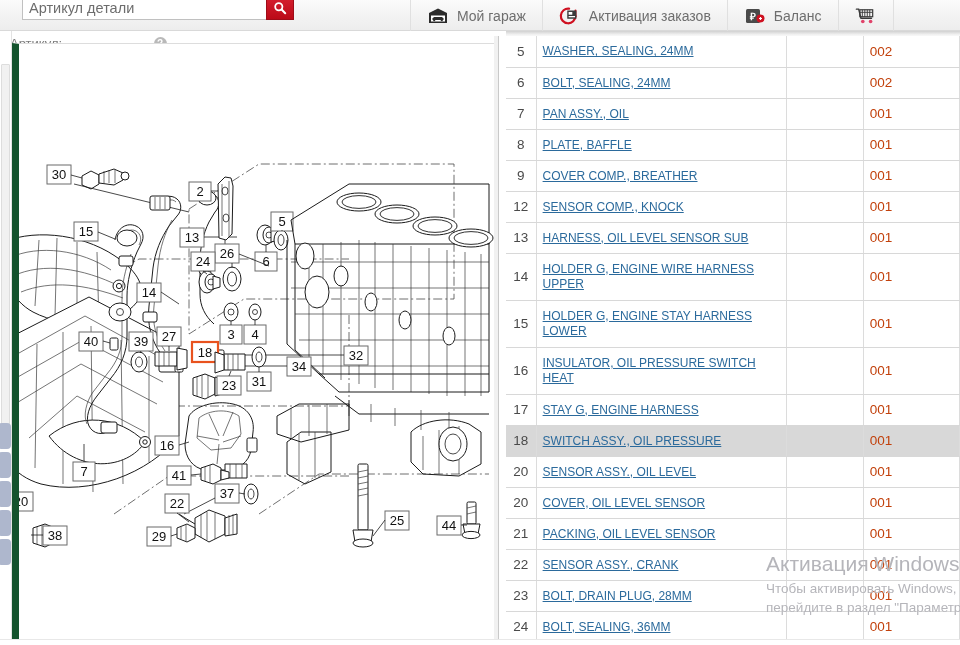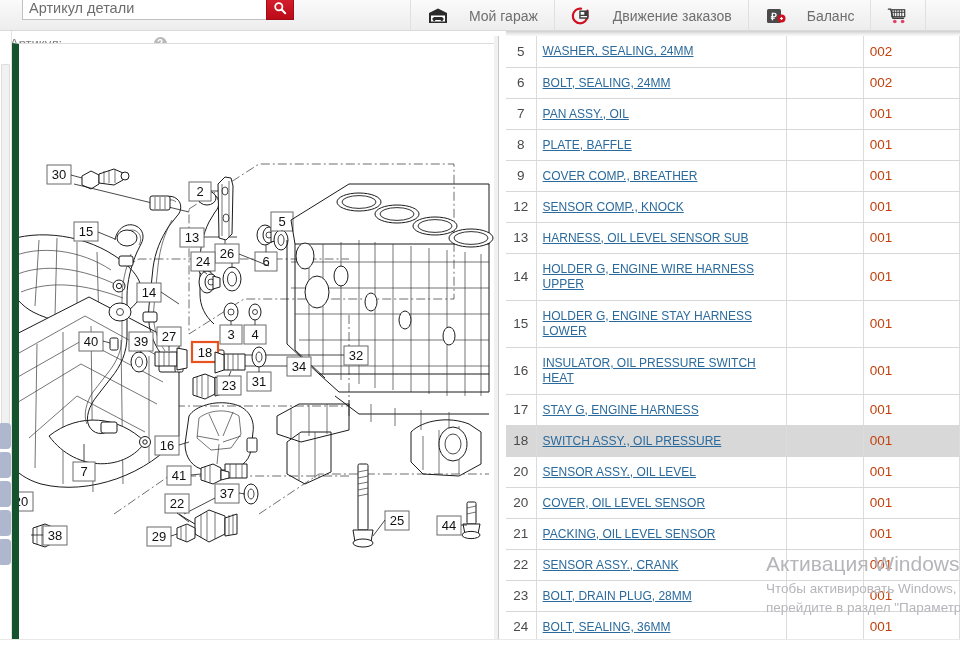--- a/index.html
+++ b/index.html
@@ -63,21 +63,21 @@
   }
   .help-icon {
     display: inline-block; width: 13px; height: 13px; border-radius: 50%;
     background: #b9b9b9; color: #fff; font-size: 10px; line-height: 13px;
     text-align: center; font-weight: bold; cursor: pointer; margin-left: 2px;
   }
 
   
   .nav-items { position: absolute; left: 410px; top: 0; height: 31px; display: flex; }
   .nav-item {
-    display: flex; align-items: center; gap: 20px;
+    display: flex; align-items: center; gap: 8px;
     padding: 0 16px; height: 31px;
     border-left: 1px solid #e0e0e0;
     font-size: 14px; color: #6e6e6e;
     cursor: pointer; white-space: nowrap;
   }
   .nav-item:last-child { border-right: 1px solid #e0e0e0; }
   .nav-ico { width: 22px; height: 20px; display: flex; align-items: center; justify-content: center; flex: none; }
 
   
   .left-rail {
@@ -207,21 +207,21 @@
       <div class="nav-item">
         <span class="nav-ico">
           <svg width="24" height="20" viewBox="0 0 24 20">
             <path d="M11 2 A8 8 0 1 0 18 10" fill="none" stroke="#cf1020" stroke-width="2.4" stroke-linecap="round"></path>
             <path d="M18 4 L18 10 L13.5 10" fill="none" stroke="#cf1020" stroke-width="2.2" stroke-linecap="round"></path>
             <rect x="9" y="4" width="10" height="9" fill="#3a3a3a"></rect>
             <rect x="10.5" y="5.6" width="4" height="3" fill="#ffffff"></rect>
             <rect x="10.5" y="10" width="7" height="1.4" fill="#ffffff"></rect>
           </svg>
         </span>
-        <span>Движение заказов</span>
+        <span>Активация заказов</span>
       </div>
 
       <div class="nav-item">
         <span class="nav-ico">
           <svg width="22" height="18" viewBox="0 0 22 18">
             <rect x="2" y="2" width="14" height="14" rx="1.5" fill="#4a4a4a"></rect>
             <text x="6" y="13" font-family="Liberation Sans, sans-serif" font-size="10" font-weight="bold" fill="#ffffff">₽</text>
             <circle cx="16.5" cy="11.5" r="4" fill="#cf1020"></circle>
             <path d="M15 11.5 L18 11.5 M16.5 10 L16.5 13" stroke="#ffffff" stroke-width="1.2"></path>
           </svg>

